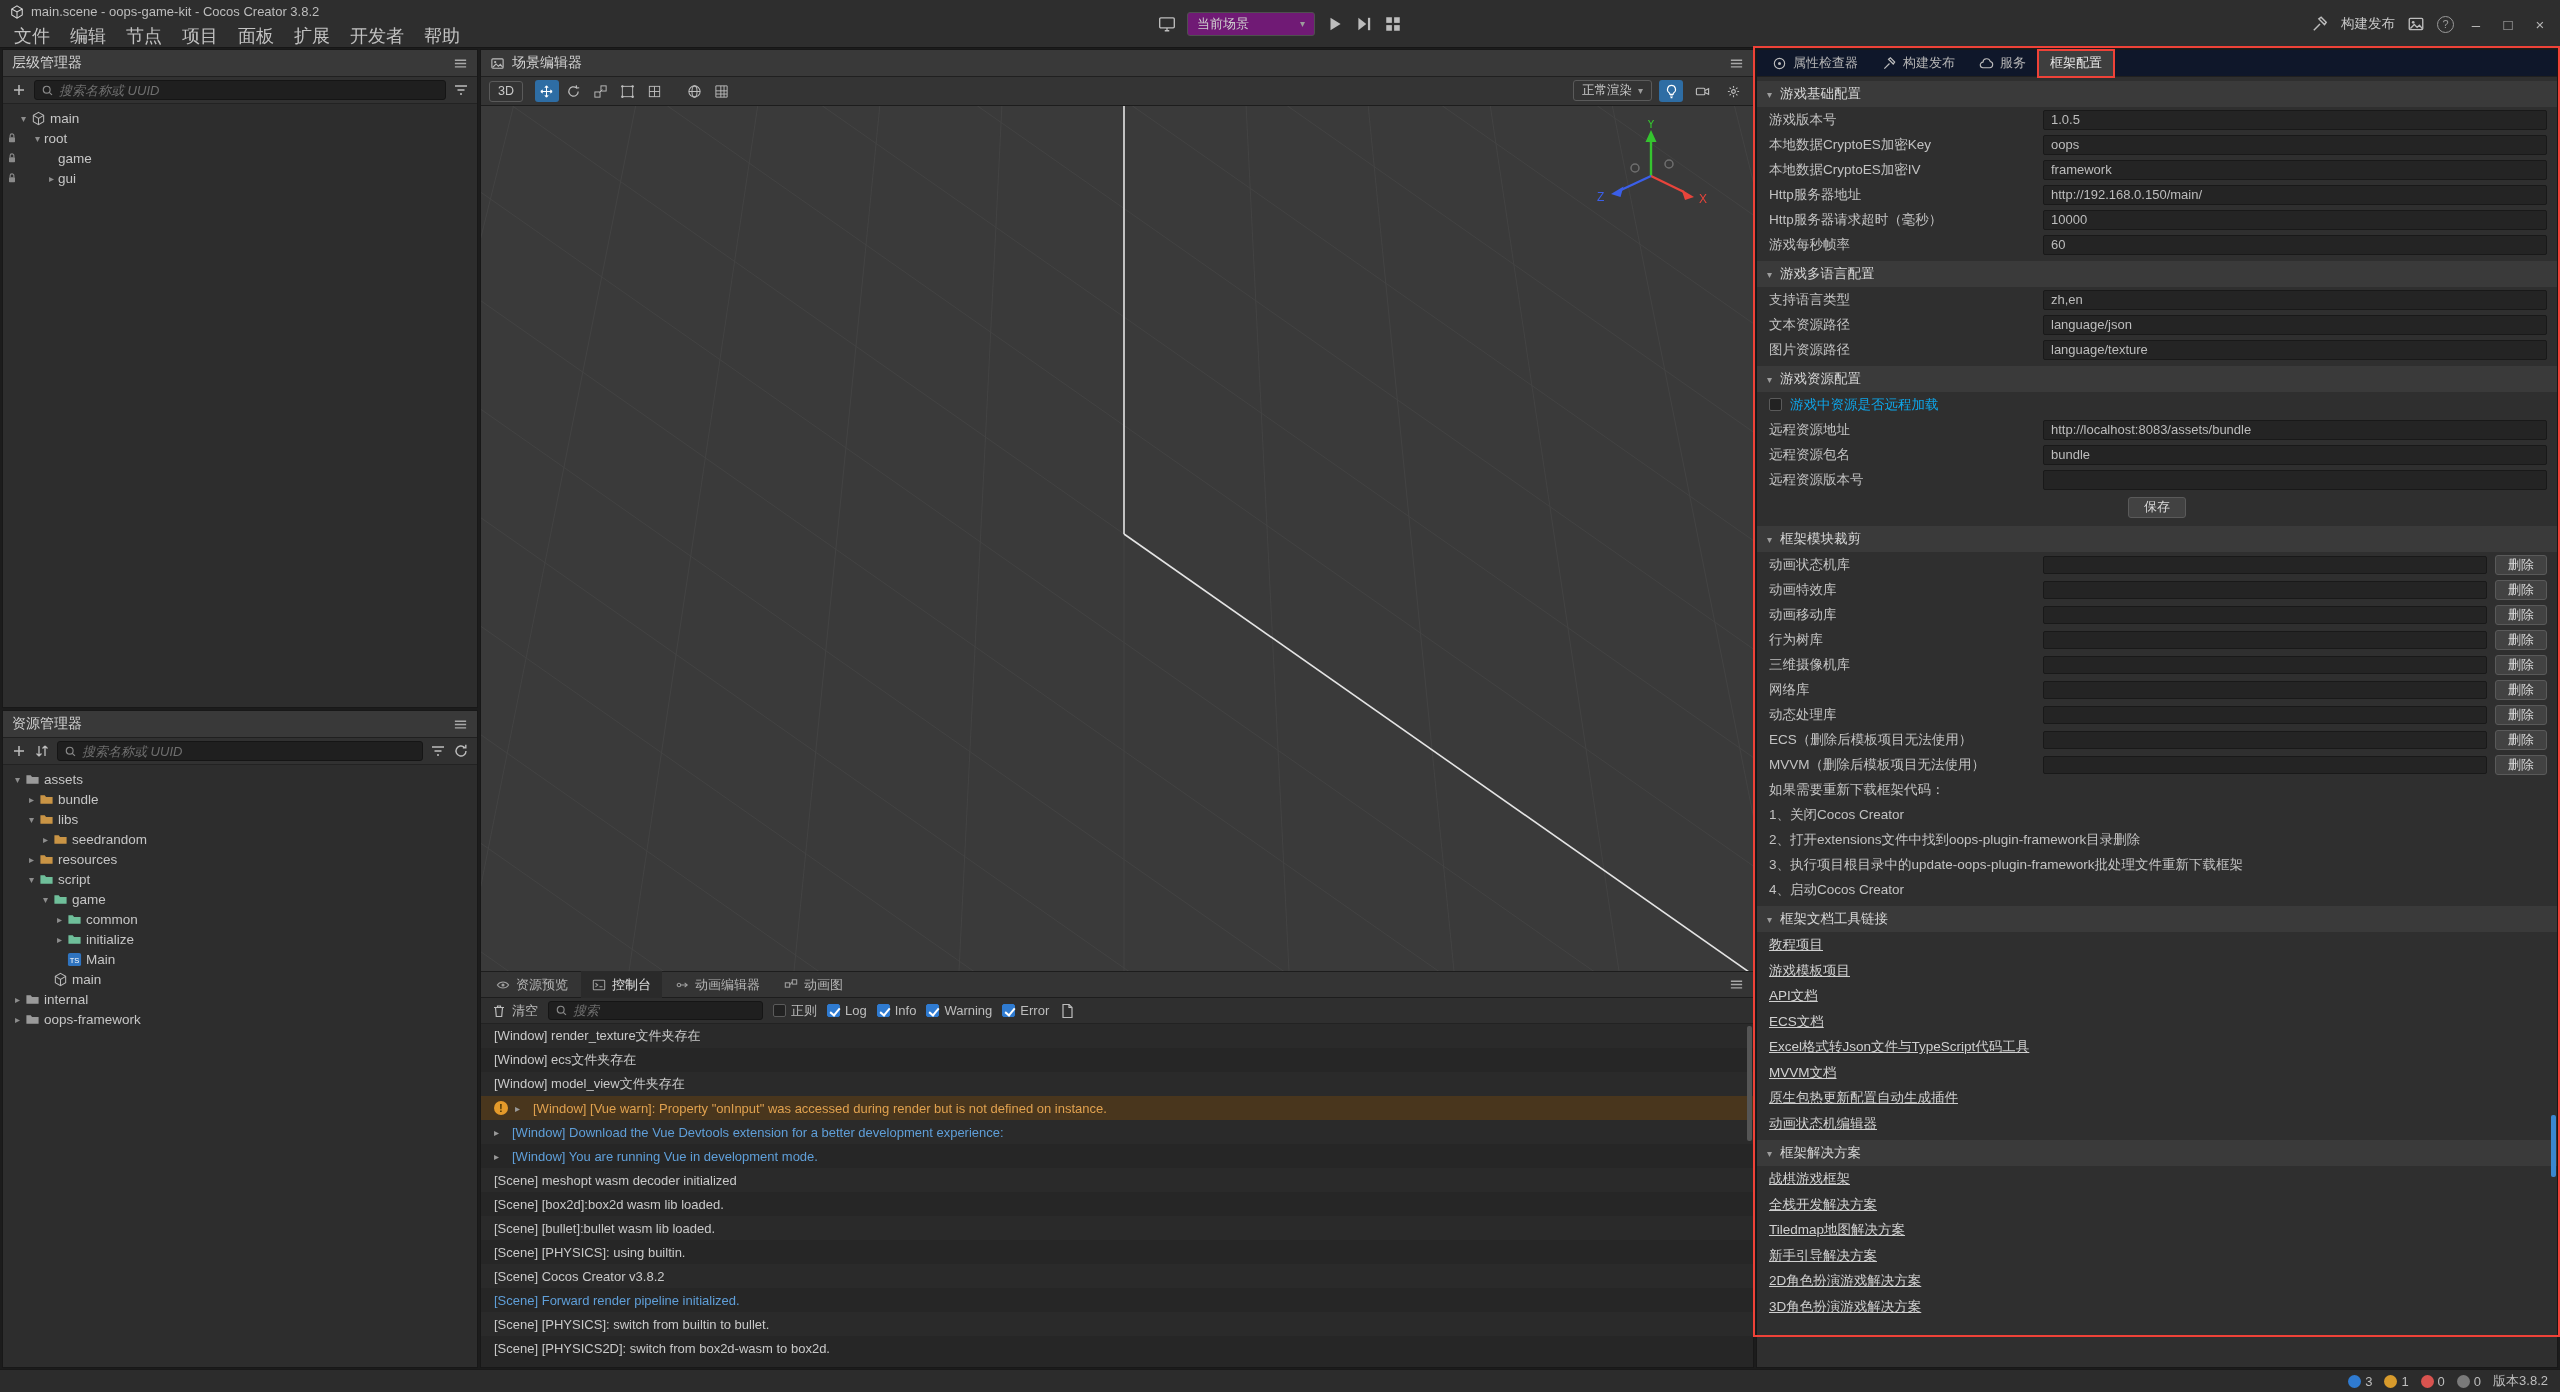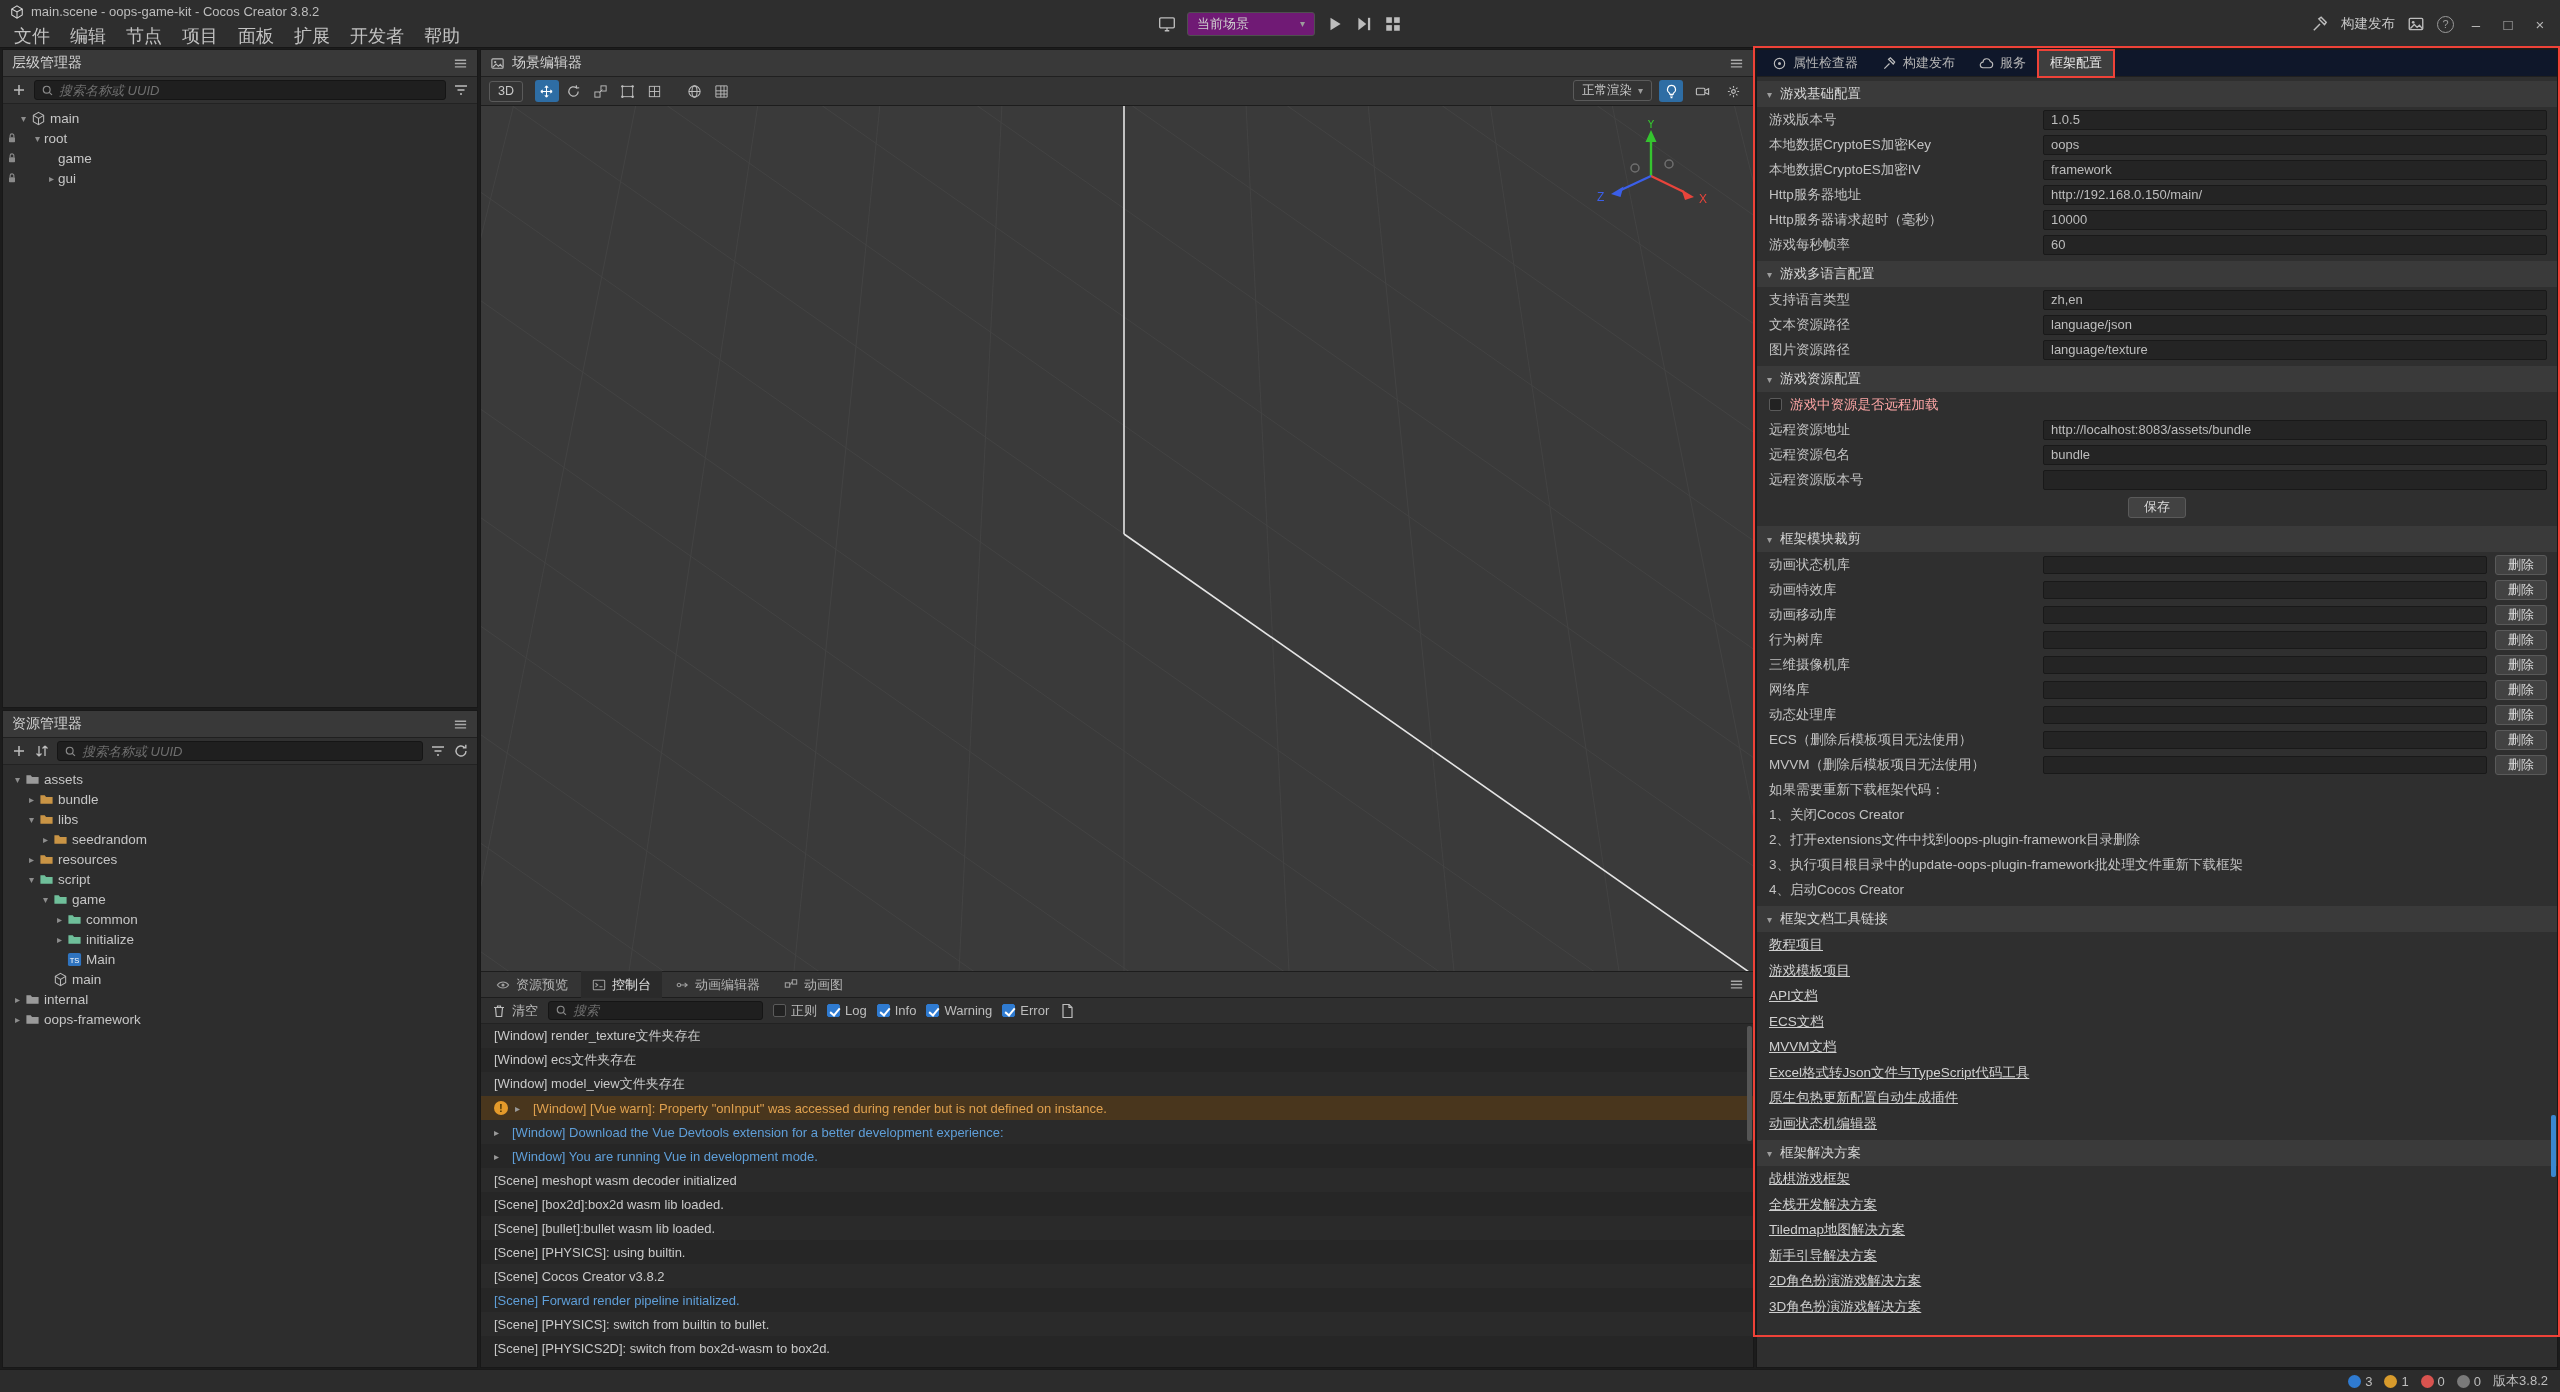--- a/index.html
+++ b/index.html
@@ -82,21 +82,21 @@
 .insp-tabs{height:27px;flex:none;display:flex;align-items:center;background:#0f172a;padding:0 4px;gap:2px;border-bottom:1px solid #202020;}
 .itab{height:27px;display:inline-flex;align-items:center;gap:6px;padding:0 11px;font-size:13px;color:#b5b5b5;}
 .itab.active{background:#3e3e3e;color:#e8e8e8;}
 .iticon{width:15px;height:15px;}
 .insp-content{flex:1;overflow:hidden;background:#2f2f2f;padding-bottom:8px;}
 .sec-header{height:26px;margin-top:4px;background:#3a3a3a;display:flex;align-items:center;gap:8px;padding:0 10px;font-size:13.5px;color:#d6d6d6;}
 .sec-chev{font-size:10px;color:#9d9d9d;}
 .form-row{height:25px;display:flex;align-items:center;gap:8px;padding:0 10px 0 12px;}
 .form-row .lbl{width:266px;flex:none;font-size:13.5px;color:#c2c2c2;white-space:nowrap;overflow:hidden;}
 .fin{flex:1;min-width:0;height:20px;background:#242424;border:1px solid #191919;border-radius:2px;color:#bdbdbd;font-size:13px;padding:0 7px;font-family:inherit;outline:none;}
-.chk-lbl{font-size:13.5px;color:#fca5a5;}
+.chk-lbl{font-size:13.5px;color:#0ea5e9;}
 .save-row{height:30px;display:flex;align-items:center;justify-content:center;}
 .btn{background:#424242;border:1px solid #5a5a5a;border-radius:3px;color:#d8d8d8;font-size:13px;font-family:inherit;cursor:default;}
 .save-btn{width:58px;height:21px;}
 .mod-field{flex:1;height:18px;background:#242424;border:1px solid #191919;border-radius:2px;}
 .del-btn{width:52px;height:20px;flex:none;}
 .note-line{padding-left:12px;line-height:25px;font-size:13.5px;color:#c2c2c2;white-space:nowrap;}
 .doc-link{display:block;padding-left:12px;line-height:25.5px;font-size:13.5px;color:#d0d0d0;text-decoration:underline;cursor:pointer;white-space:nowrap;}
 
 
 .statusbar{position:absolute;left:0;right:0;top:1369px;height:23px;background:#2c2c2c;border-top:1px solid #191919;display:flex;align-items:center;justify-content:flex-end;gap:12px;padding:0 12px;font-size:13px;color:#bdbdbd;z-index:5;}
@@ -875,22 +875,22 @@
         <div class="note-line">3、执行项目根目录中的update-oops-plugin-framework批处理文件重新下载框架</div>
         <div class="note-line">4、启动Cocos Creator</div>
         <div class="sec-header">
           <span class="sec-chev">▾</span>
           <span>框架文档工具链接</span>
         </div>
         <a class="doc-link">教程项目</a>
         <a class="doc-link">游戏模板项目</a>
         <a class="doc-link">API文档</a>
         <a class="doc-link">ECS文档</a>
+        <a class="doc-link">Excel格式转Json文件与TypeScript代码工具</a>
         <a class="doc-link">MVVM文档</a>
-        <a class="doc-link">Excel格式转Json文件与TypeScript代码工具</a>
         <a class="doc-link">原生包热更新配置自动生成插件</a>
         <a class="doc-link">动画状态机编辑器</a>
         <div class="sec-header">
           <span class="sec-chev">▾</span>
           <span>框架解决方案</span>
         </div>
         <a class="doc-link">战棋游戏框架</a>
         <a class="doc-link">全栈开发解决方案</a>
         <a class="doc-link">Tiledmap地图解决方案</a>
         <a class="doc-link">新手引导解决方案</a>

